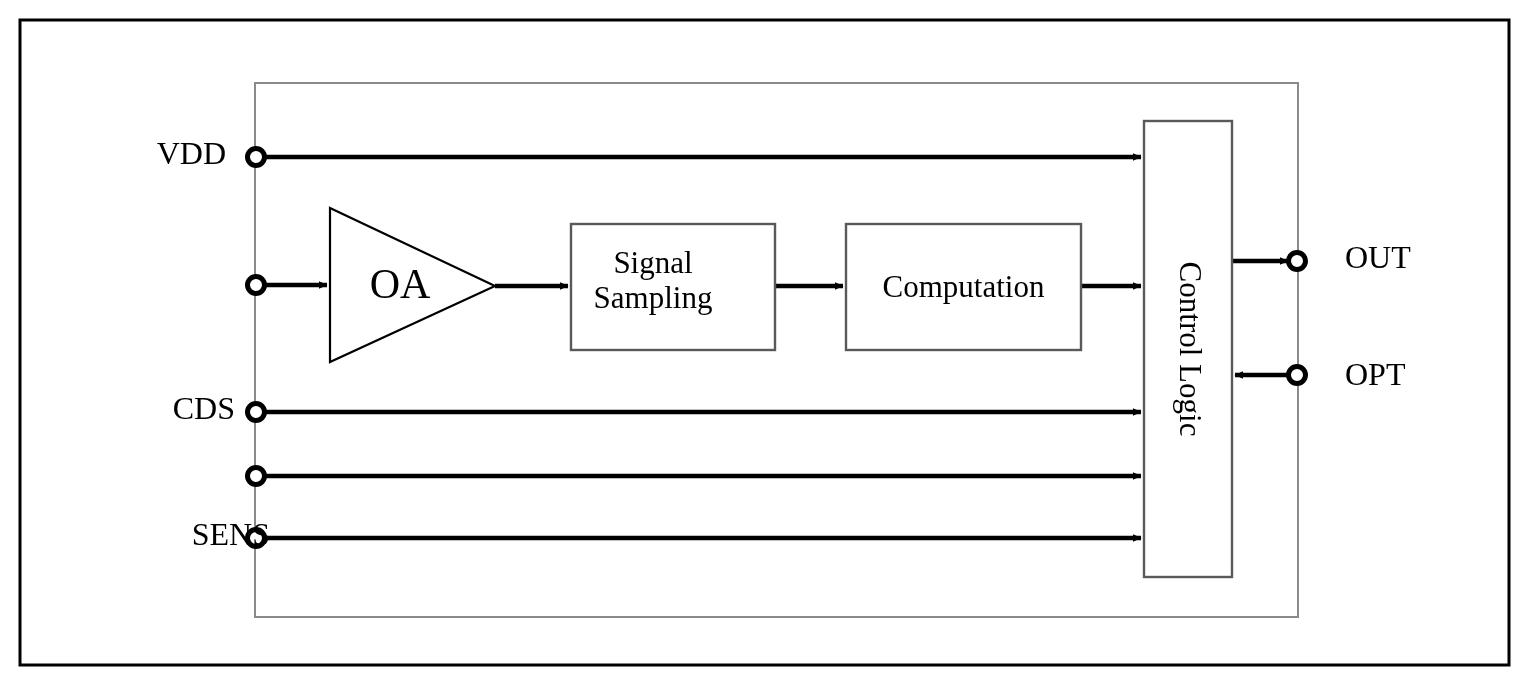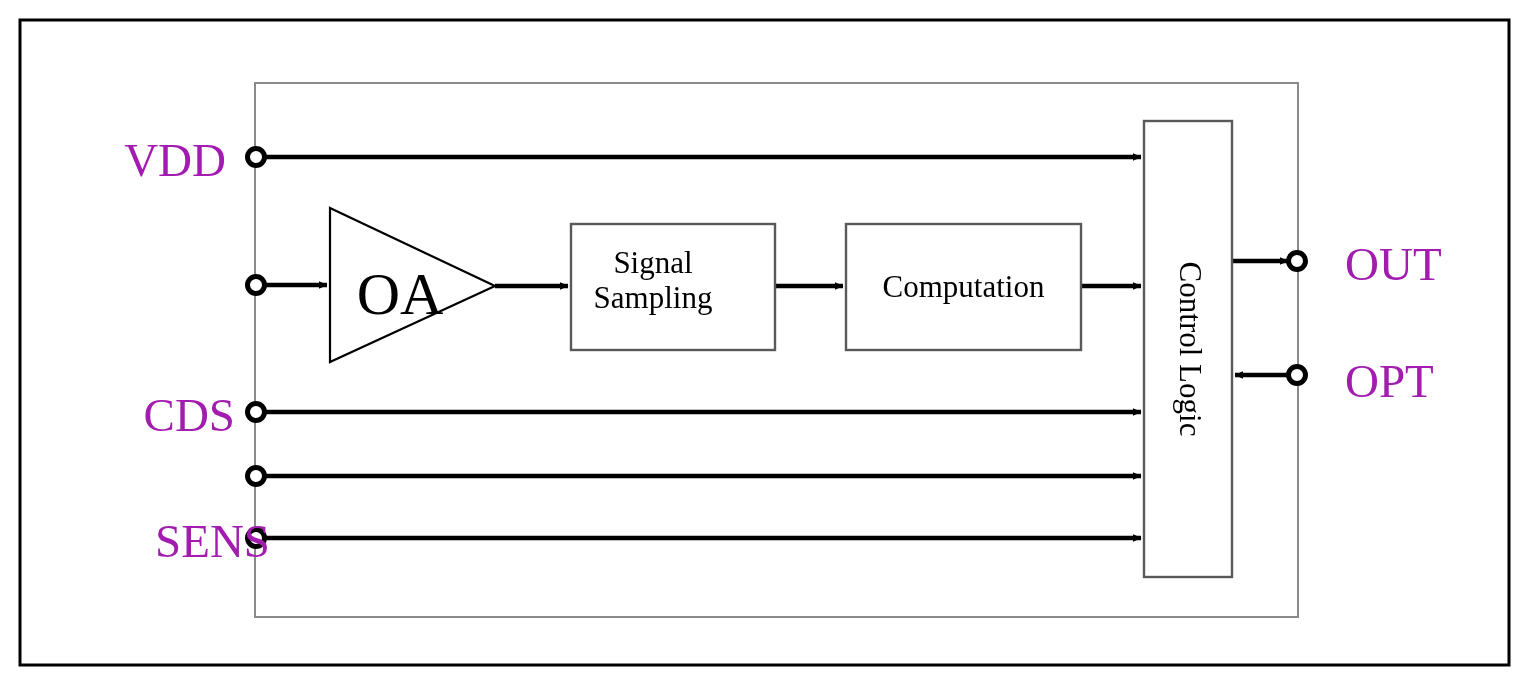--- a/index.html
+++ b/index.html
@@ -18,41 +18,41 @@
   svg.layer {
     position: absolute;
     left: 0;
     top: 0;
     width: 1528px;
     height: 680px;
   }
   .pin-label {
     position: absolute;
     font-family: "Liberation Serif", "DejaVu Serif", serif;
-    font-size: 47px;
-    color: #a21caf;
+    font-size: 32px;
+    color: #000000;
     line-height: 1;
     white-space: nowrap;
   }
   .pin-label.left {
     text-align: right;
   }
   .pin-label.right {
     text-align: center;
   }
   .block-label {
     position: absolute;
     font-family: "Liberation Serif", "DejaVu Serif", serif;
     color: #000000;
     text-align: center;
     line-height: 1.12;
     white-space: pre-line;
   }
   .oa-label {
-    font-size: 60px;
+    font-size: 42px;
   }
   .box-label {
     font-size: 31px;
   }
   .vert-label {
     position: absolute;
     font-family: "Liberation Serif", "DejaVu Serif", serif;
     font-size: 31px;
     color: #000000;
     white-space: nowrap;

